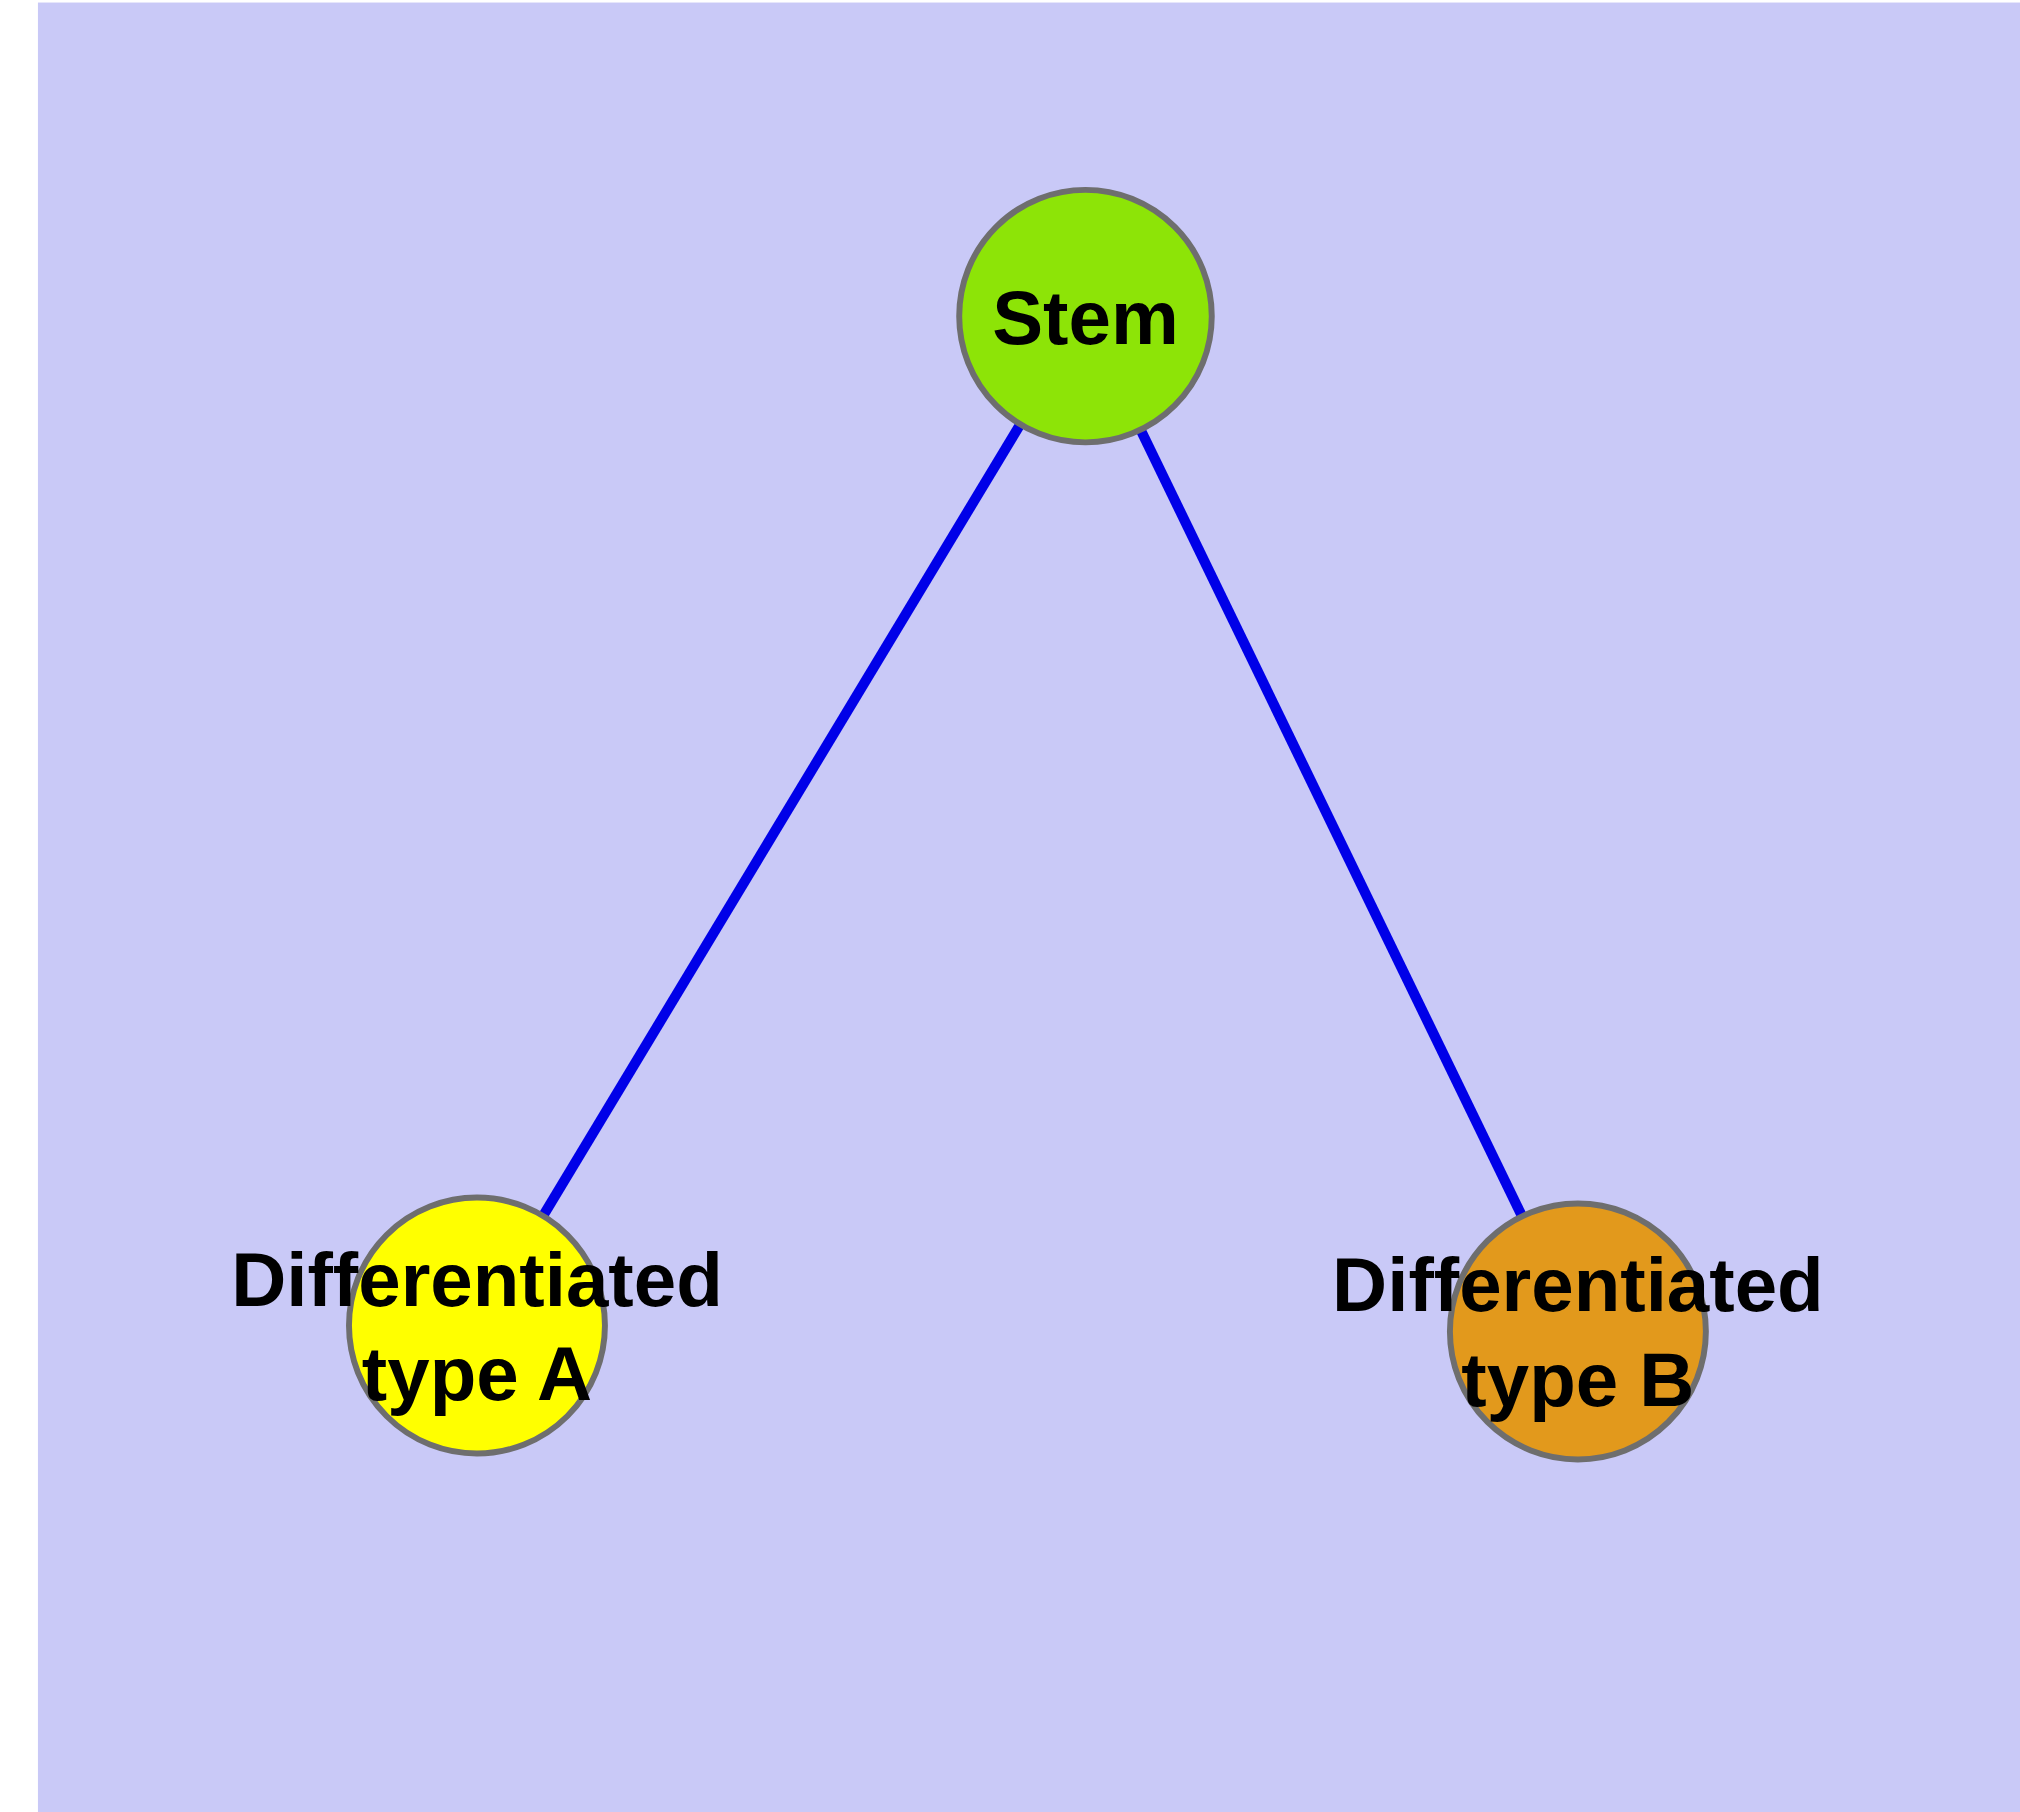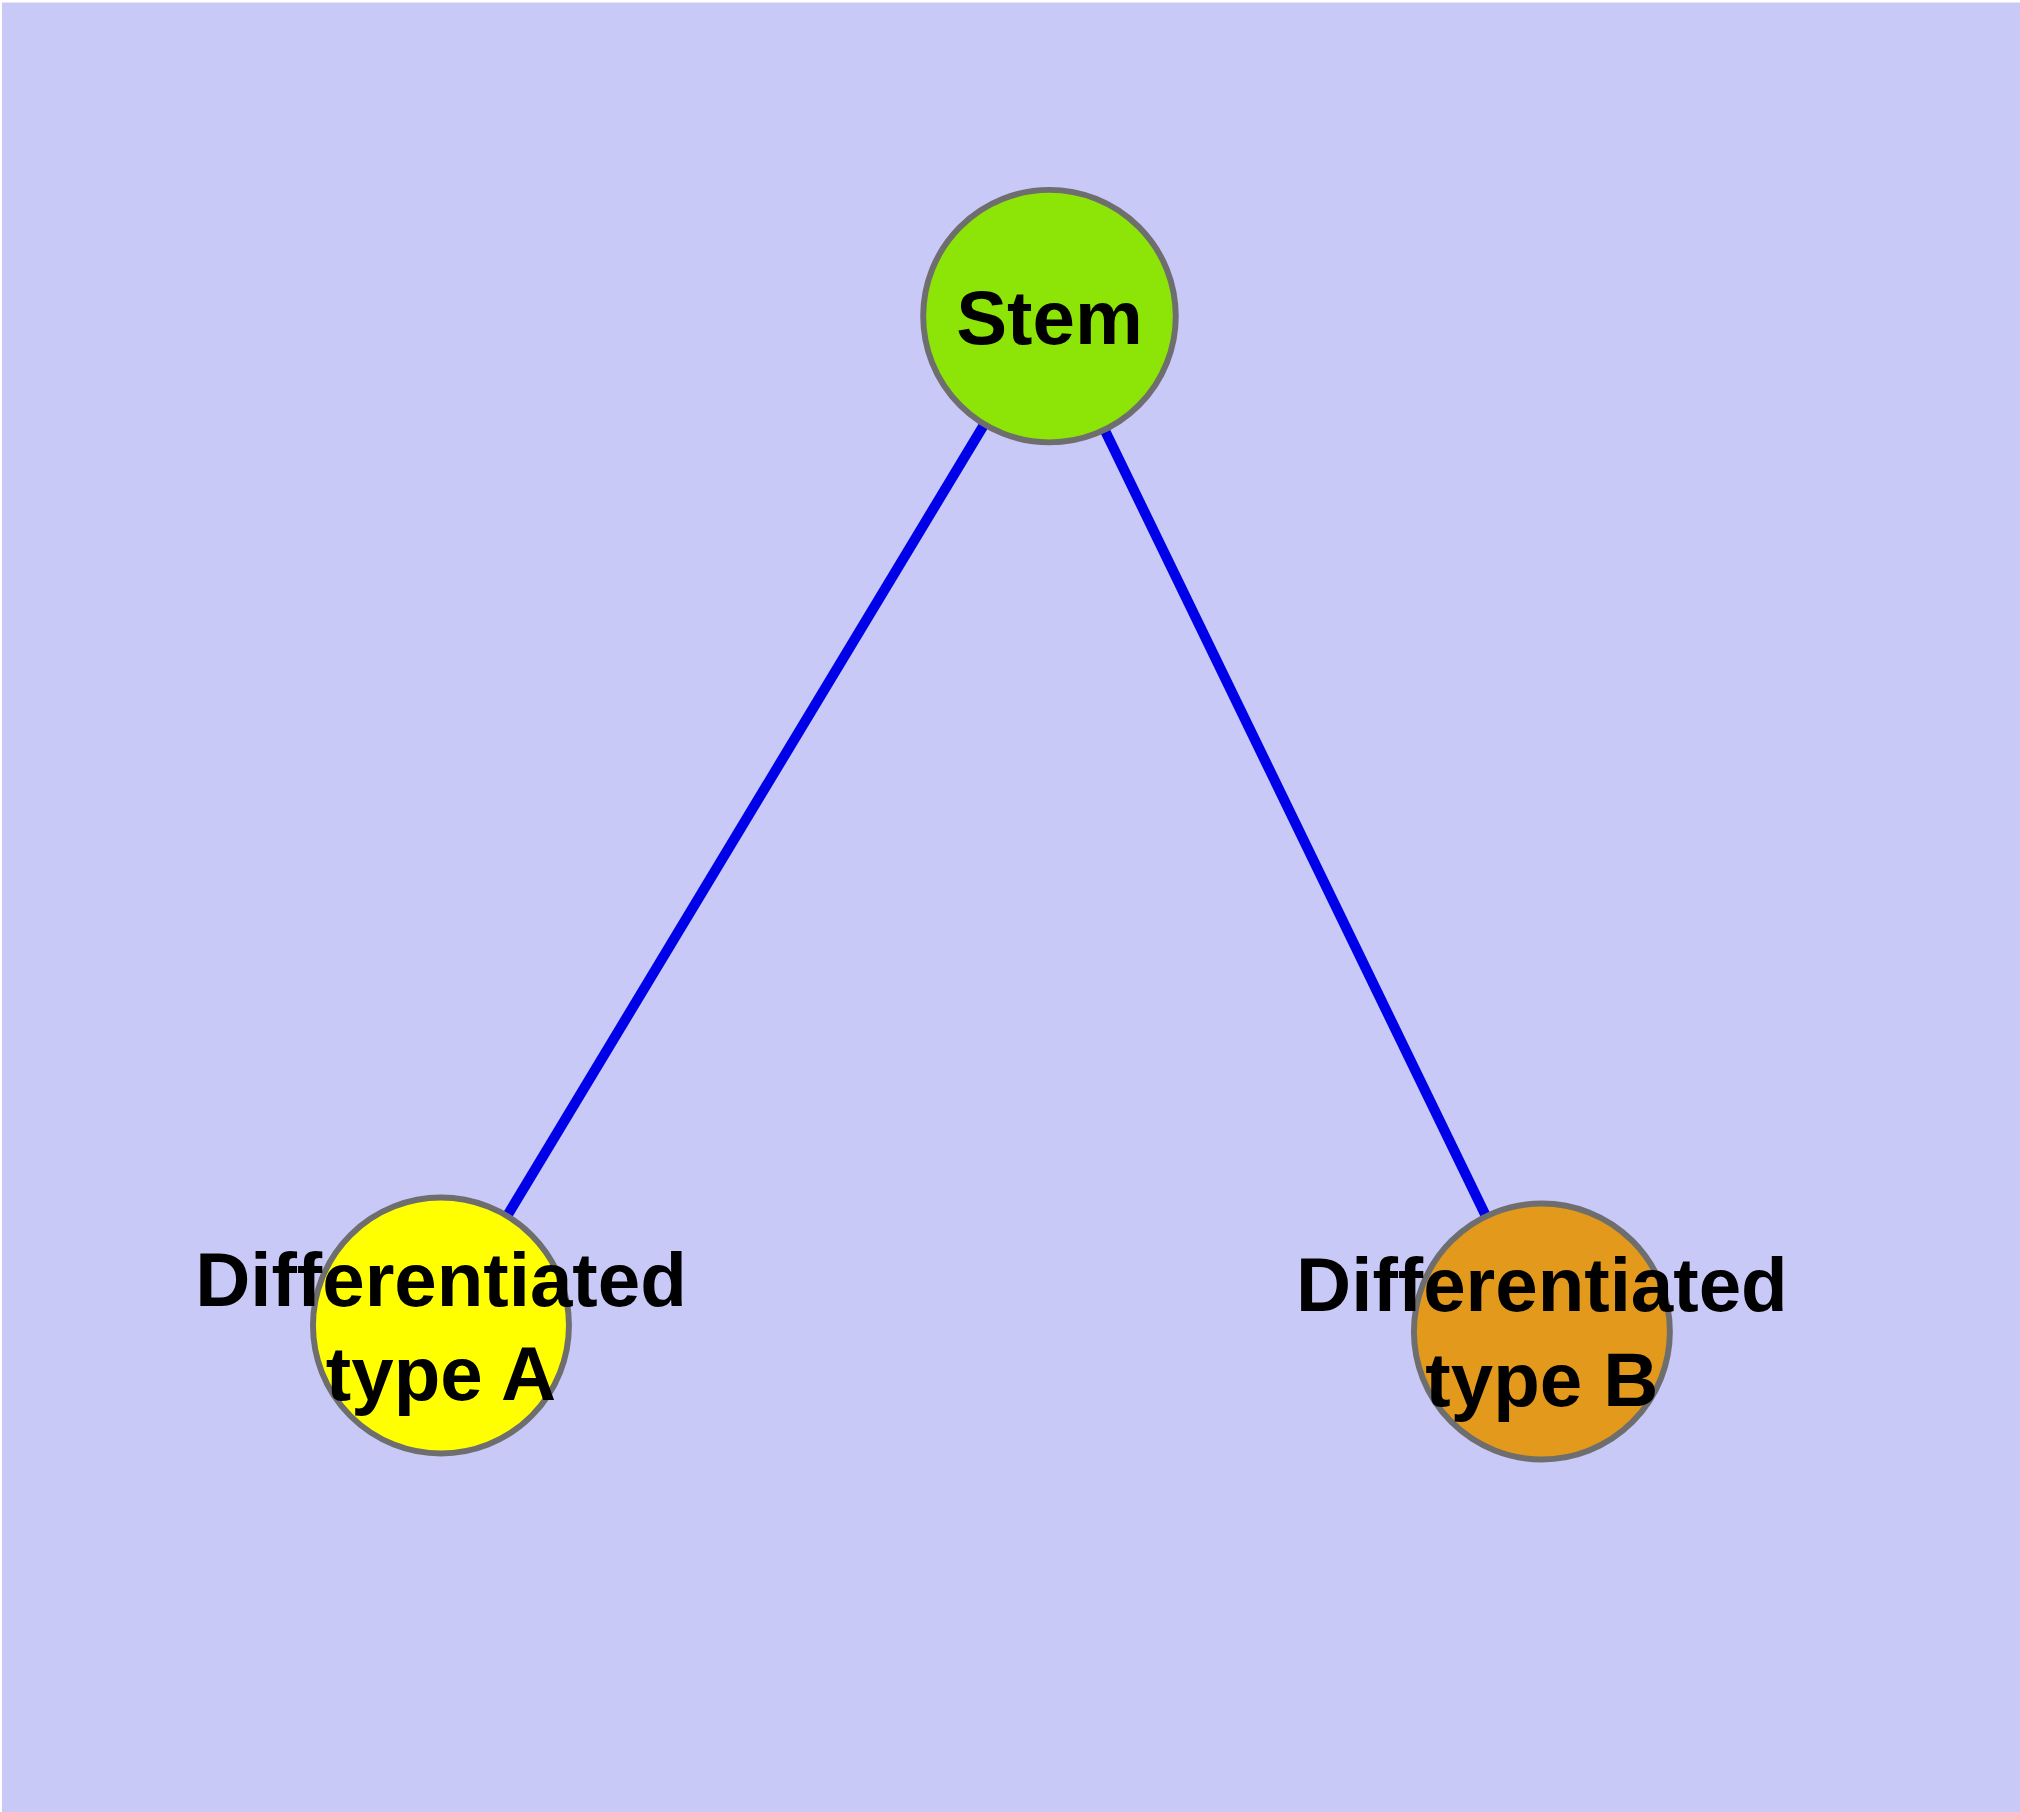--- a/index.html
+++ b/index.html
@@ -5,20 +5,21 @@
   html, body {
     margin: 0;
     padding: 0;
     background: #FFFFFF;
   }
   #stage {
     width: 1707px;
     height: 1812px;
     position: relative;
     background: #FFFFFF;
+    padding-left: 36px;
   }
   svg {
     display: block;
   }
   .node-label {
     font-family: "Liberation Sans", "DejaVu Sans", sans-serif;
     font-weight: bold;
   }
 </style>
 </head>

